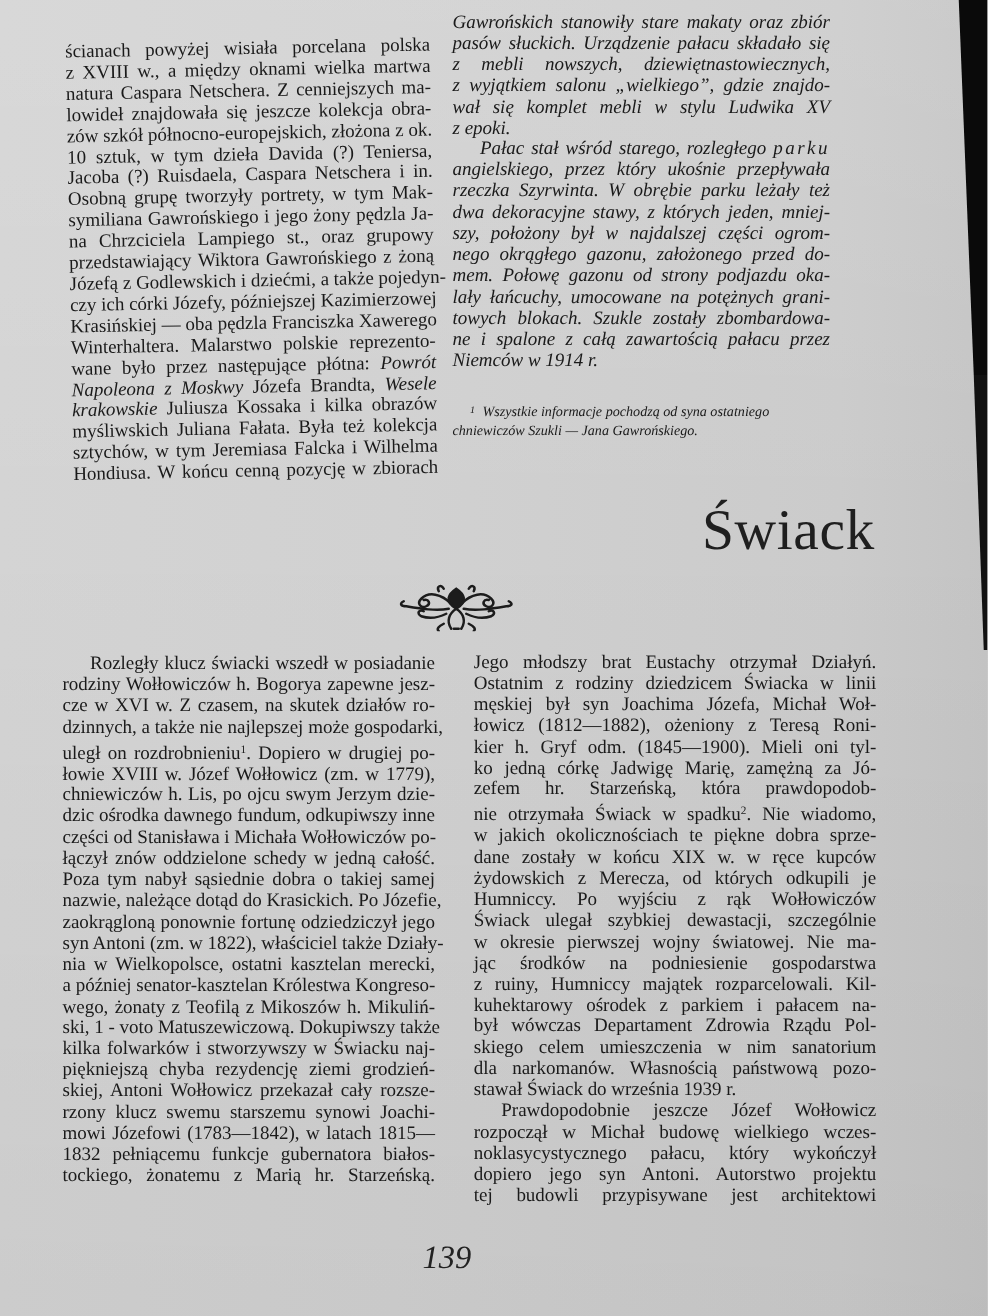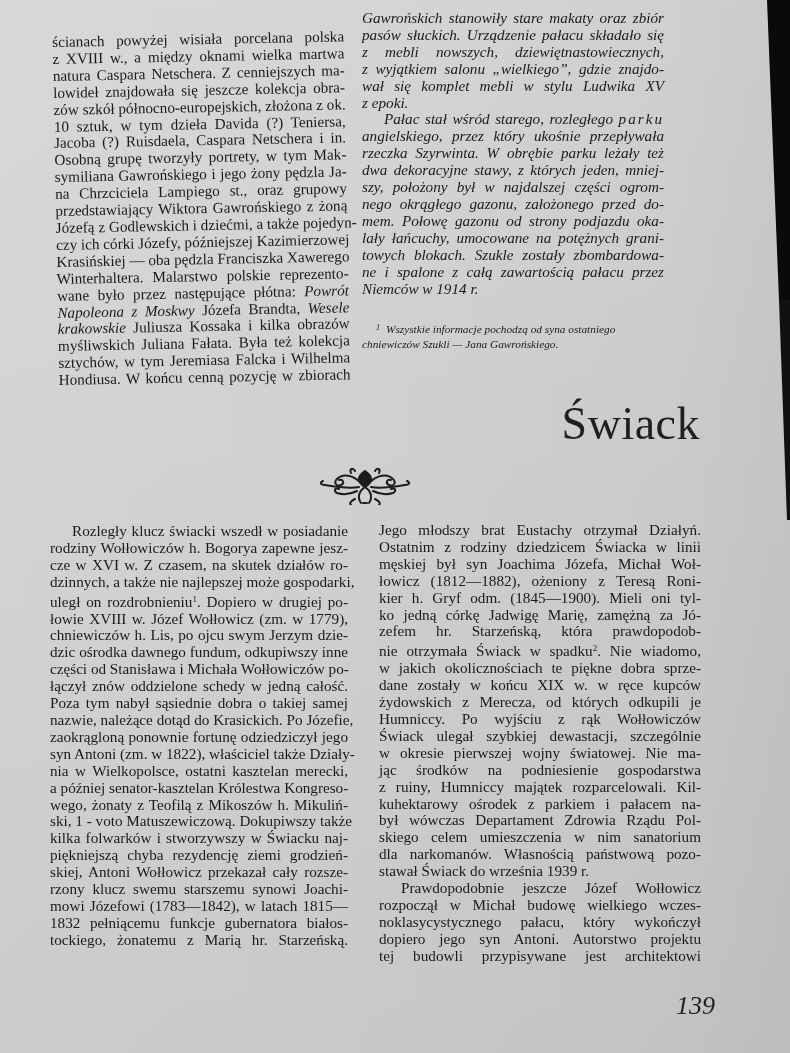--- a/index.html
+++ b/index.html
@@ -35,21 +35,21 @@
   .foot .sup { font-size: 8px; vertical-align: 3px; margin-right: 6px; }
   .title {
     position: absolute; left: 0; width: 700px; top: 398px; text-align: right;
     font-size: 46px; line-height: 52px; color: #1f1f1f; letter-spacing: 0.5px;
   }
   .ornament { position: absolute; left: 315px; top: 465px; width: 100px; height: 40px; }
   .bottom-left { left: 50px; top: 523px; width: 298px; }
   .bottom-right { left: 363px; top: 522px; width: 322px; margin-left: 16px; }
   .sup { font-size: 9px; vertical-align: 5px; }
   .page-num {
-    position: absolute; left: 0; width: 715px; top: 991px; text-align: right;
+    position: absolute; left: 0; width: 715px; top: 991px; text-align: center;
     font-style: italic; font-size: 26px; color: #222;
   }
   i { font-style: italic; }
   .spaced { letter-spacing: 2px; }
 </style>
 </head>
 <body>
 
 <div class="page">
 

